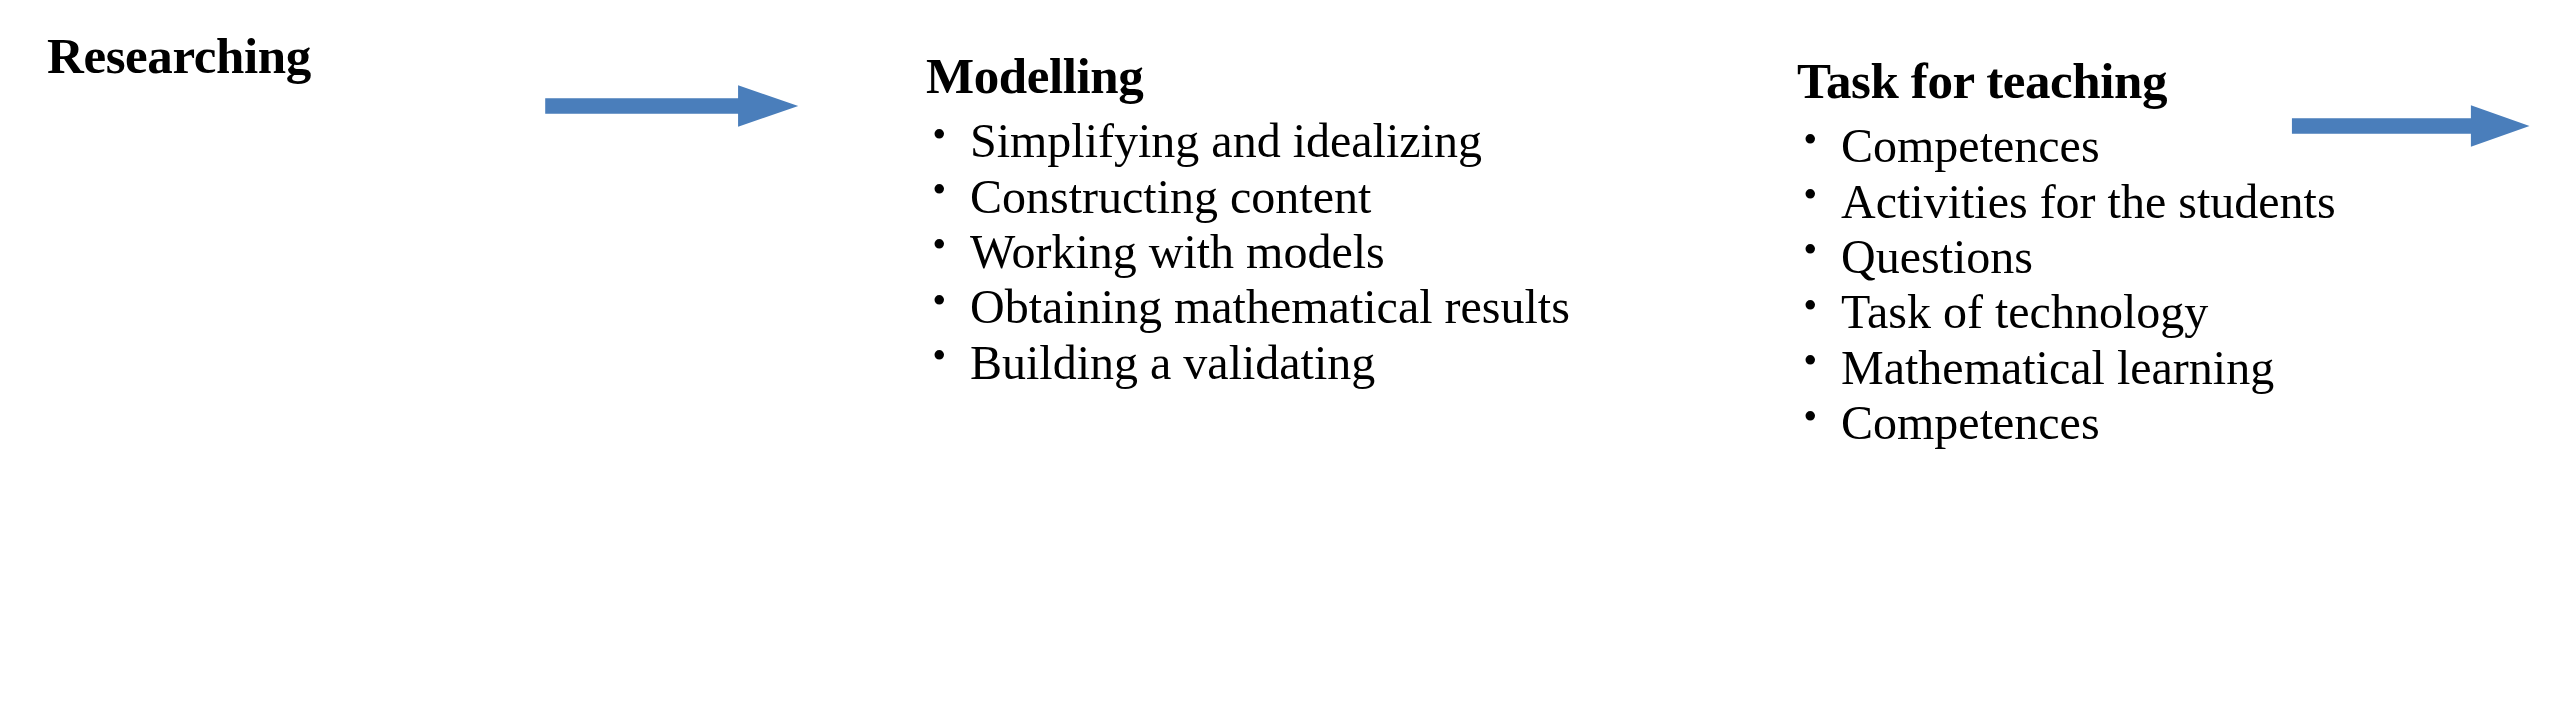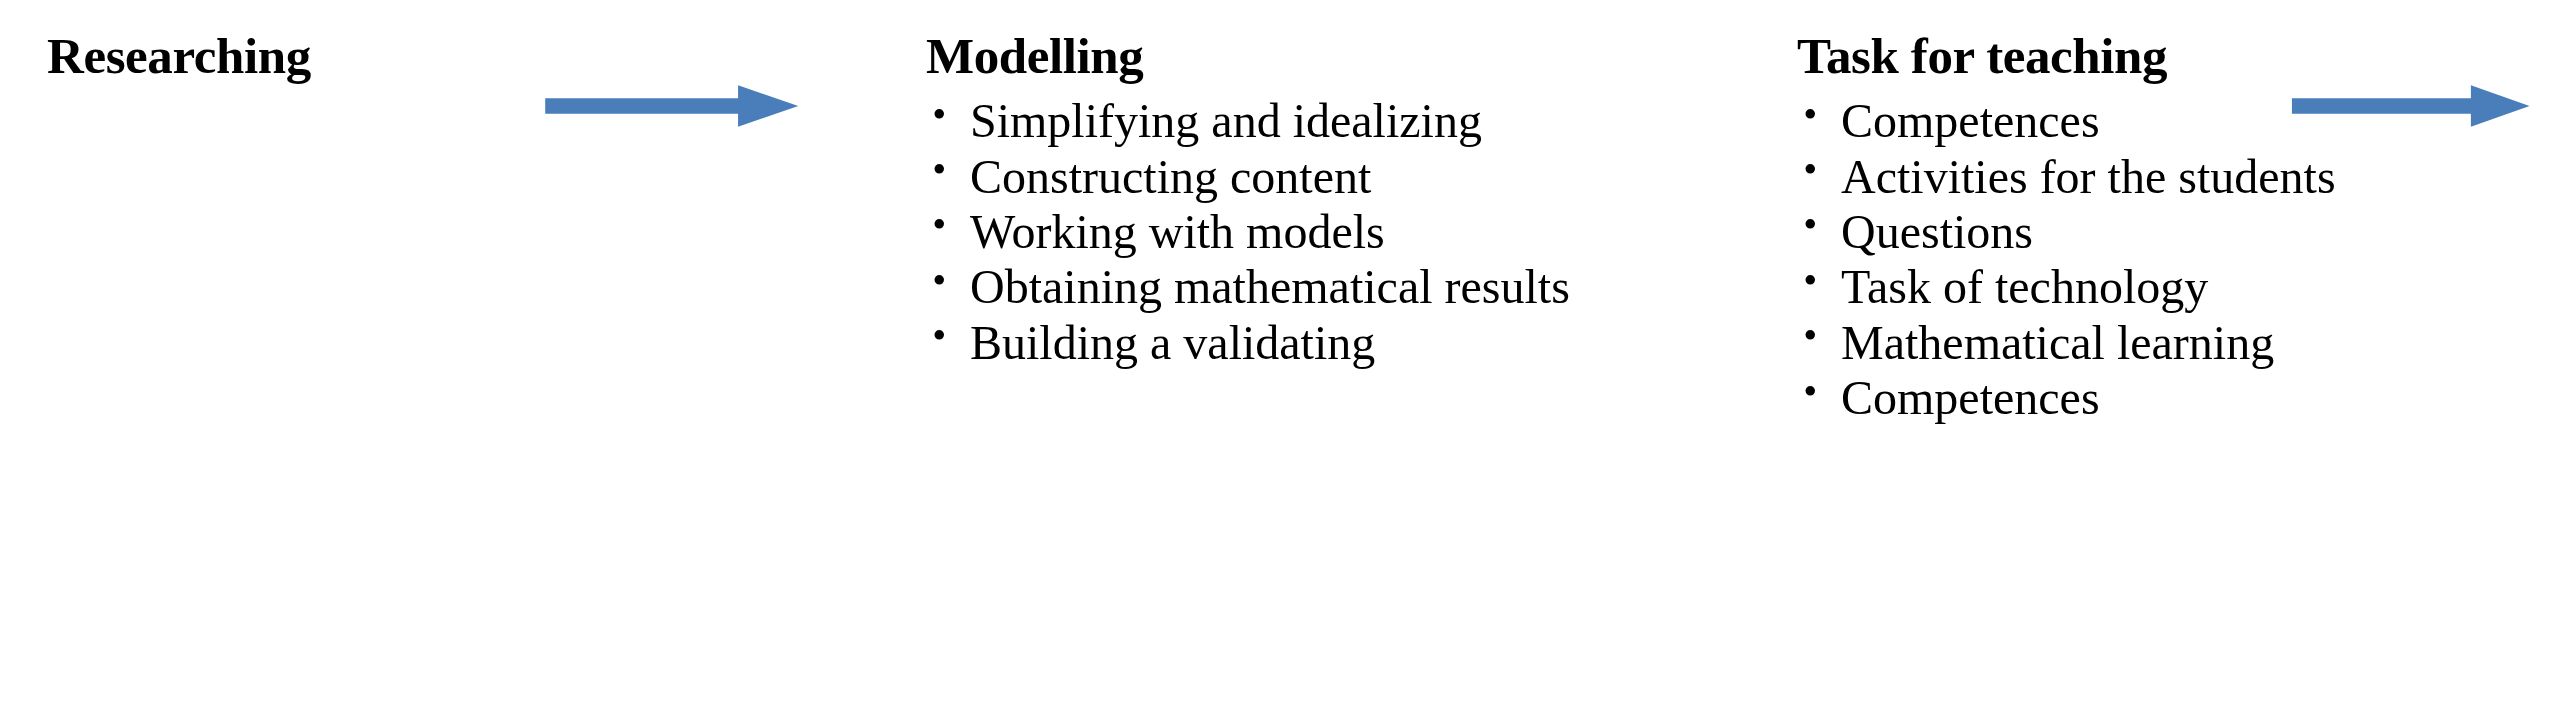--- a/index.html
+++ b/index.html
@@ -25,22 +25,22 @@
     flex-direction: row;
     align-items: flex-start;
   }
 
   .column {
     position: relative;
     box-sizing: border-box;
   }
 
   .col-1 { width: 879px; padding-left: 47px; }
-  .col-2 { width: 871px; padding-left: 47px; }
-  .col-3 { width: 826px; padding-left: 47px; }
+  .col-2 { width: 871px; padding-left: 47px; margin-top: 20px; }
+  .col-3 { width: 826px; padding-left: 47px; margin-top: 25px; }
 
   .col-heading {
     font-size: 51px;
     font-weight: bold;
     line-height: 1.0;
     letter-spacing: -0.4px;
     margin: 0 0 12.4px 0;
     white-space: nowrap;
   }
 

